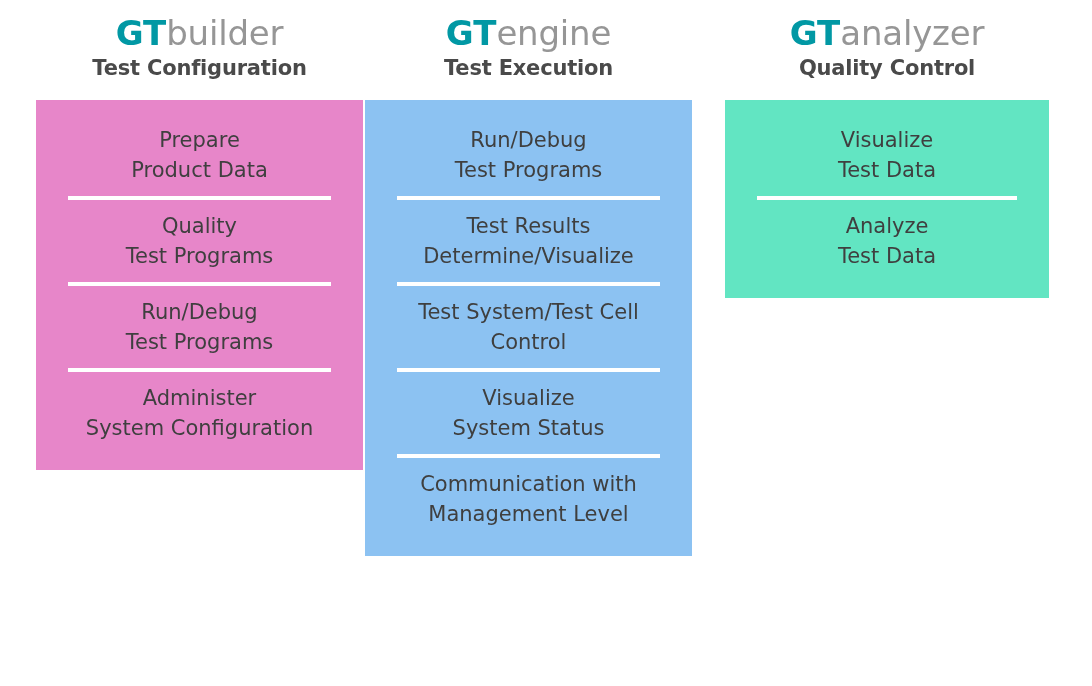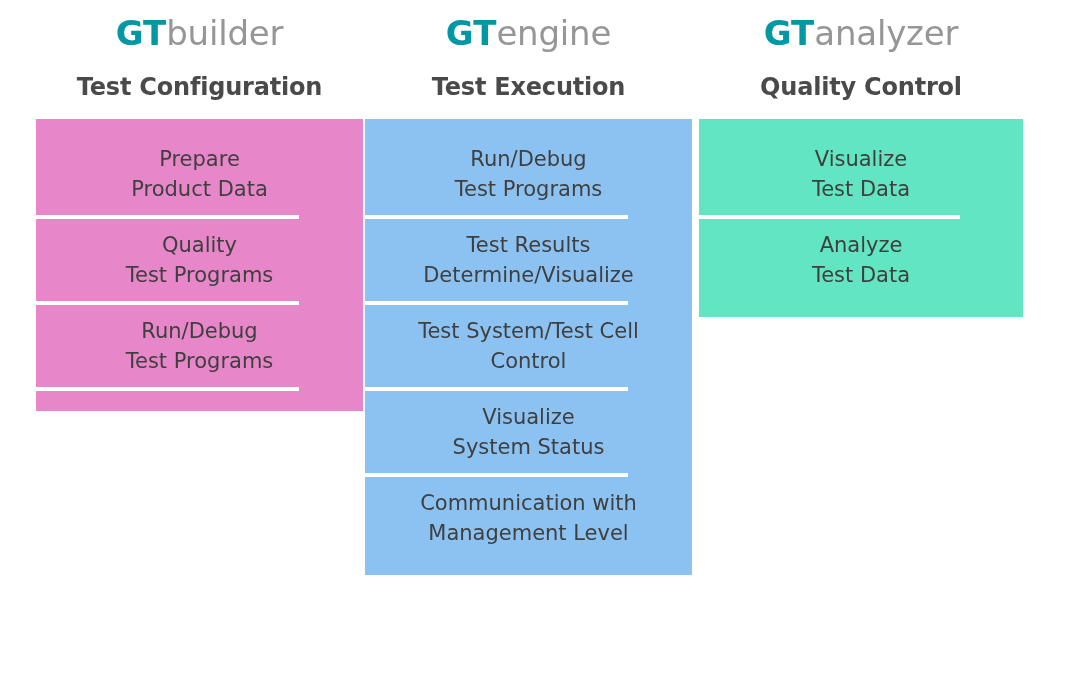--- a/index.html
+++ b/index.html
@@ -24,21 +24,21 @@
     position: absolute;
     top: 0;
     display: flex;
     flex-direction: column;
     align-items: center;
   }
 
   
   .col-0 { left: 36px;  width: 327px; }
   .col-1 { left: 365px; width: 327px; }
-  .col-2 { left: 699px; width: 324px; }
+  .col-2 { left: 725px; width: 324px; }
 
   
   .header {
     width: 100%;
     text-align: center;
     padding-top: 12px;
   }
 
   .logo {
     font-size: 34px;
@@ -50,37 +50,37 @@
     font-weight: bold;
     color: #0198a4;
     letter-spacing: 0px;
   }
   .logo-suffix {
     font-weight: normal;
     color: #969696;
   }
 
   .subtitle {
-    margin-top: 19px;
-    font-size: 24px;
+    margin-top: 0;
+    font-size: 21px;
     line-height: 28px;
     font-weight: bold;
     color: #4a4a4a;
     letter-spacing: -0.2px;
     white-space: nowrap;
   }
 
   
   .card {
     width: 100%;
     box-sizing: border-box;
     padding: 16px 0 18px 0;
     display: flex;
     flex-direction: column;
-    align-items: flex-start;
+    align-items: center;
   }
   .card-pink  { background: #e786c9; }
   .card-blue  { background: #8cc2f2; }
   .card-green { background: #62e5c2; }
 
   .card-0 { margin-top: 18px; }
   .card-1 { margin-top: 18px; }
   .card-2 { margin-top: 18px; }
 
   .item {
@@ -126,20 +126,24 @@
       <div class="item">
         <span class="item-line">Quality</span>
         <span class="item-line">Test Programs</span>
       </div>
       <div class="divider"></div>
       <div class="item">
         <span class="item-line">Run/Debug</span>
         <span class="item-line">Test Programs</span>
       </div>
       <div class="divider"></div>
+      <div class="item">
+        <span class="item-line">Administer</span>
+        <span class="item-line">System Configuration</span>
+      </div>
     </div>
   </div>
 
   <div class="column col-1">
     <div class="header">
       <div class="logo">
         <span class="logo-gt">GT</span><span class="logo-suffix">engine</span>
       </div>
       <div class="subtitle">Test Execution</div>
     </div>

